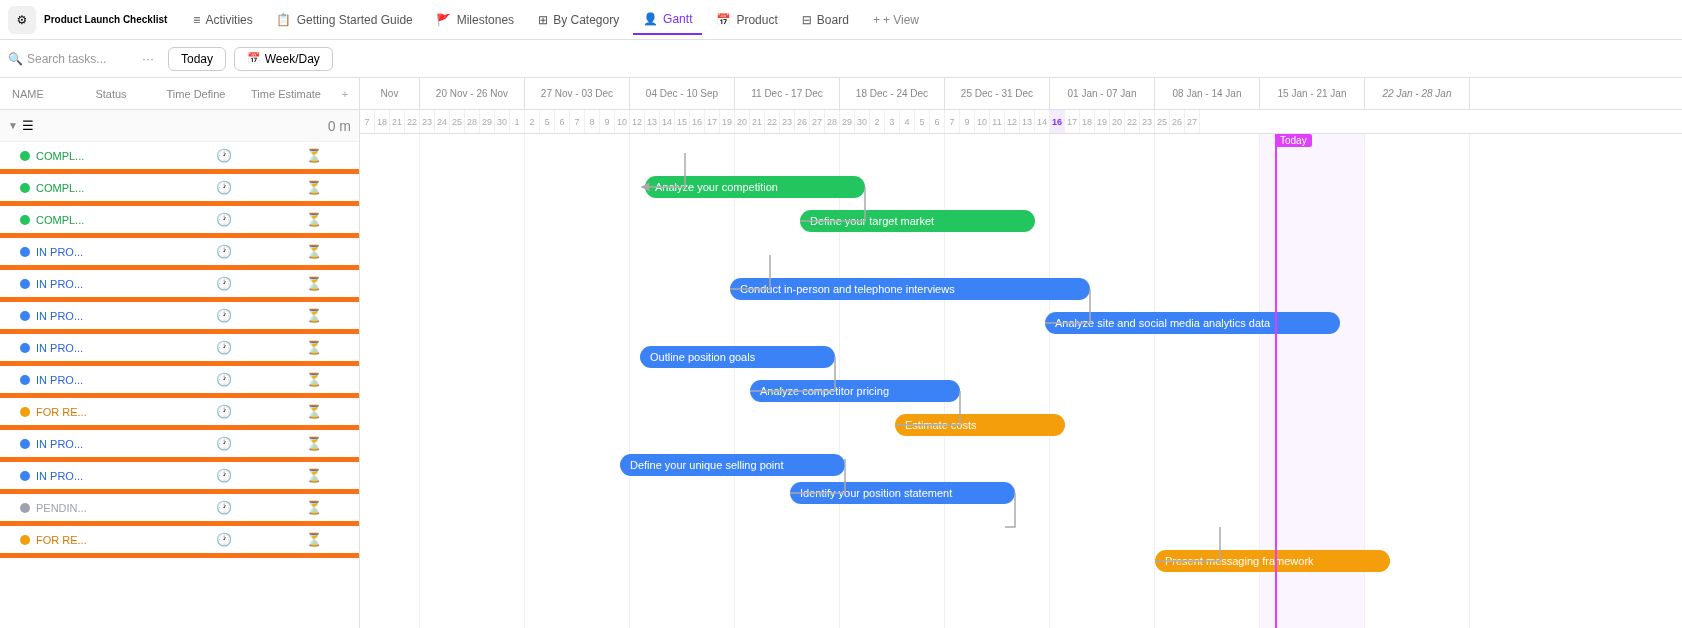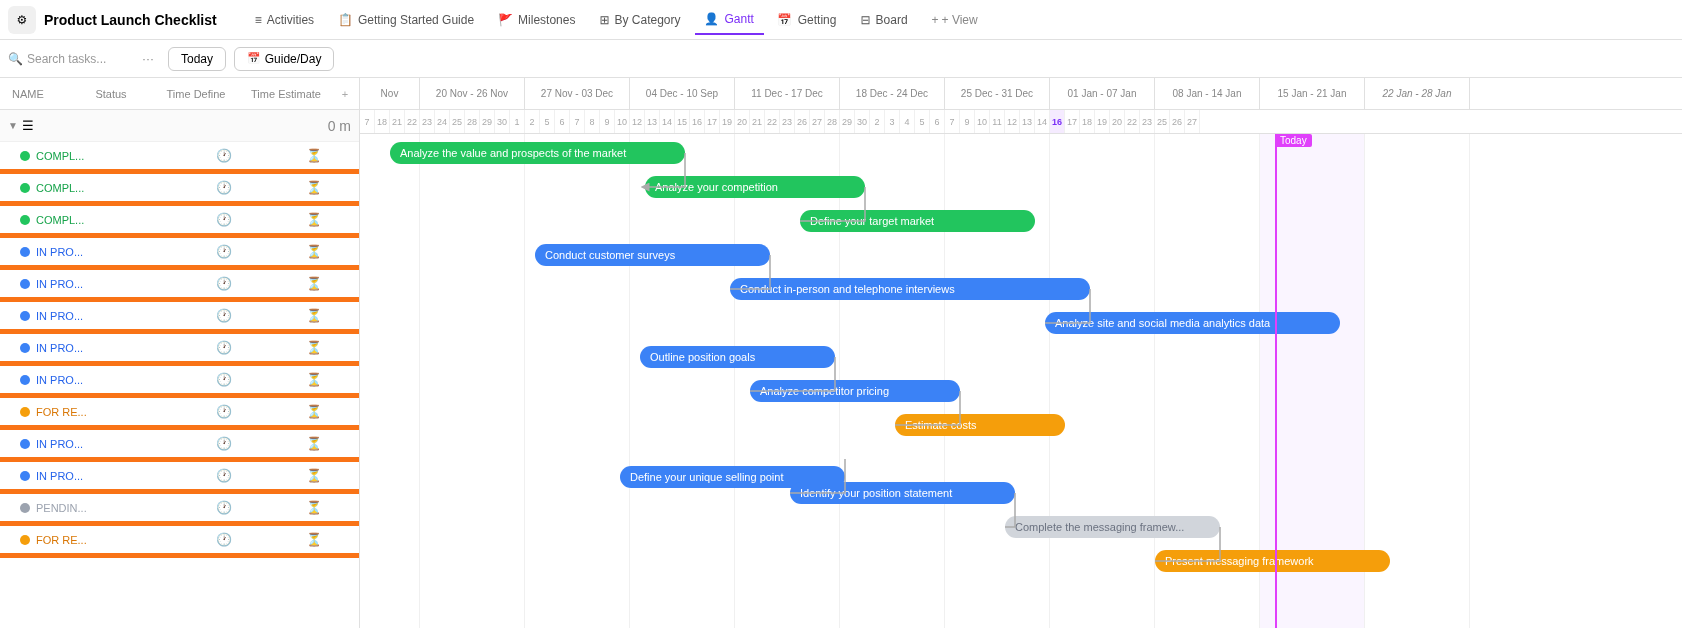--- a/index.html
+++ b/index.html
@@ -6,21 +6,21 @@
     body { font-family: -apple-system, BlinkMacSystemFont, 'Segoe UI', sans-serif; font-size: 12px; background: #fff; overflow: hidden; }
 
     .app-container { display: flex; flex-direction: column; width: 1682px; height: 628px; }
 
     
     .top-nav {
       display: flex; align-items: center; height: 40px; border-bottom: 1px solid #e0e0e0;
       padding: 0 8px; gap: 4px; flex-shrink: 0;
     }
     .app-icon { width: 28px; height: 28px; border-radius: 6px; background: #f0f0f0; display: flex; align-items: center; justify-content: center; margin-right: 4px; }
-    .project-title { font-weight: 600; font-size: 14px; margin-right: 24px; }
+    .project-title { font-weight: 600; font-size: 10px; margin-right: 12px; }
     .nav-tab {
       display: flex; align-items: center; gap: 5px; padding: 4px 10px; border-radius: 6px;
       cursor: pointer; font-size: 12px; color: #555; height: 30px; position: relative;
     }
     .nav-tab.active { color: #7b2ff7; border-bottom: 2px solid #7b2ff7; border-radius: 0; }
     .add-view { color: #888; display: flex; align-items: center; gap: 3px; }
 
     
     .toolbar {
       display: flex; align-items: center; height: 38px; border-bottom: 1px solid #e0e0e0;
@@ -162,42 +162,42 @@
     <div class="nav-tab">
       <span>⊞</span>
       <span>By Category</span>
     </div>
     <div class="nav-tab active">
       <span>👤</span>
       <span>Gantt</span>
     </div>
     <div class="nav-tab">
       <span>📅</span>
-      <span>Getting</span>
+      <span>Product</span>
     </div>
     <div class="nav-tab">
       <span>⊟</span>
       <span>Board</span>
     </div>
     <div class="nav-tab add-view">
       <span>+</span>
       <span>+ View</span>
     </div>
   </div>
 
   <div class="toolbar">
     <div class="search-box">
       <span>🔍</span>
       <span>Search tasks...</span>
     </div>
     <span class="more-btn">···</span>
     <button class="today-btn">Today</button>
     <button class="weekday-btn">
       <span class="weekday-icon">📅</span>
-      <span>Guide/Day</span>
+      <span>Week/Day</span>
     </button>
   </div>
 
   <div class="main-area">
 
     <div class="left-panel">
 
       <div class="col-headers">
         <div class="col-name">NAME</div>
         <div class="col-status">Status</div>
@@ -435,35 +435,29 @@
               <div style="width:105px;border-right:1px solid #f0f0f0;height:100%;flex-shrink:0;"></div>
               <div style="width:105px;border-right:1px solid #f0f0f0;height:100%;flex-shrink:0;"></div>
               <div style="width:105px;border-right:1px solid #f0f0f0;height:100%;flex-shrink:0;background:#faf5ff;"></div>
               <div style="width:105px;border-right:1px solid #f0f0f0;height:100%;flex-shrink:0;"></div>
             </div>
 
             <div class="today-line" style="left:915px;">
               <div class="today-label">Today</div>
             </div>
 
-            <div class="gantt-bar green" style="top:8px; left:30px; width:295px;">
-              <span>Analyze the value and prospects of the market</span>
-            </div>
 
             <div class="gantt-bar green" style="top:42px; left:285px; width:220px;">
               <span>Analyze your competition</span>
             </div>
 
             <div class="gantt-bar green" style="top:76px; left:440px; width:235px;">
               <span>Define your target market</span>
             </div>
 
-            <div class="gantt-bar blue" style="top:110px; left:175px; width:235px;">
-              <span>Conduct customer surveys</span>
-            </div>
 
             <div class="gantt-bar blue" style="top:144px; left:370px; width:360px;">
               <span>Conduct in-person and telephone interviews</span>
             </div>
 
             <div class="gantt-bar blue" style="top:178px; left:685px; width:295px;">
               <span>Analyze site and social media analytics data</span>
             </div>
 
             <div class="gantt-bar blue" style="top:212px; left:280px; width:195px;">
@@ -471,31 +465,28 @@
             </div>
 
             <div class="gantt-bar blue" style="top:246px; left:390px; width:210px;">
               <span>Analyze competitor pricing</span>
             </div>
 
             <div class="gantt-bar yellow" style="top:280px; left:535px; width:170px;">
               <span>Estimate costs</span>
             </div>
 
-            <div class="gantt-bar blue" style="top:332px; left:260px; width:225px;">
+            <div class="gantt-bar blue" style="top:320px; left:260px; width:225px;">
               <span>Define your unique selling point</span>
             </div>
 
             <div class="gantt-bar blue" style="top:348px; left:430px; width:225px;">
               <span>Identify your position statement</span>
             </div>
 
-            <div class="gantt-bar gray" style="top:382px; left:645px; width:215px;">
-              <span>Complete the messaging framew...</span>
-            </div>
 
             <div class="gantt-bar yellow" style="top:416px; left:795px; width:235px;">
               <span>Present messaging framework</span>
             </div>
 
             <svg style="position:absolute;top:0;left:0;width:100%;height:100%;pointer-events:none;overflow:visible;">
 
               <path d="M325,19 L325,53 L285,53" fill="none" stroke="#aaa" stroke-width="1.5" marker-end="url(#arrow)"></path>
 
               <path d="M505,53 L505,87 L440,87" fill="none" stroke="#aaa" stroke-width="1.5"></path>

